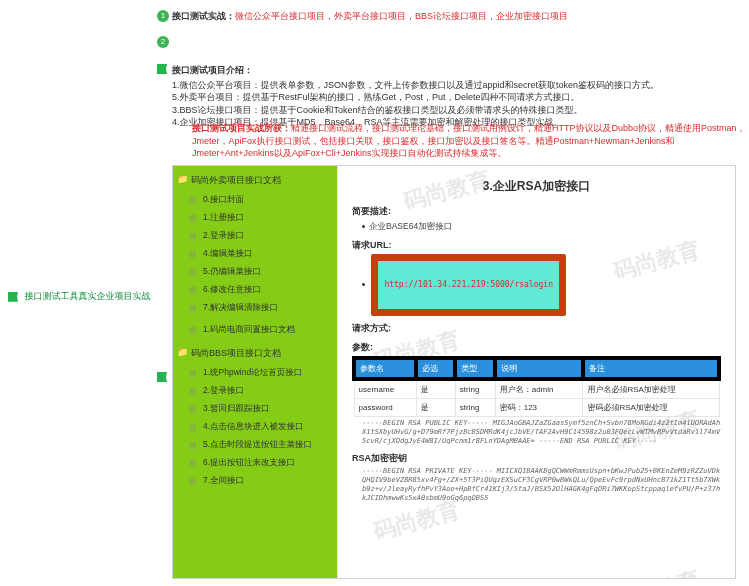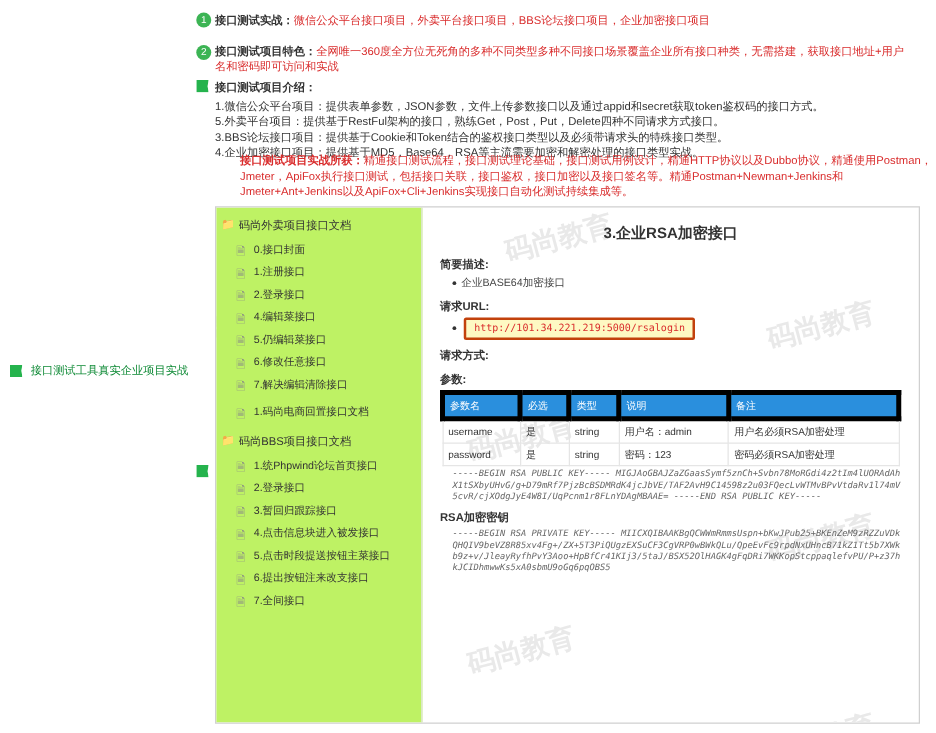--- a/index.html
+++ b/index.html
@@ -102,21 +102,21 @@
     top: 165px;
     width: 562px;
     height: 412px;
     border: 1px solid #d0d0d0;
     display: flex;
     overflow: hidden;
   }
   .sidebar {
     width: 164px;
     border-right: 1px solid #e5e5e5;
-    background: #bef264;
+    background: #84cc16;
     overflow: hidden;
   }
   .sidebar .group {
     padding: 4px 0 0 0;
   }
   .sidebar .heading {
     font-size: 9px;
     color: #333;
     padding: 4px 8px 4px 18px;
     position: relative;
@@ -182,24 +182,24 @@
     display: inline-block;
     width: 3px;
     height: 3px;
     background: #333;
     border-radius: 50%;
     margin-right: 4px;
     vertical-align: middle;
   }
   .url-box {
     display: inline-block;
-    background: #fef9c3;
-    border: 2px solid #c2410c;
+    background: #5eead4;
+    border: 7px solid #c2410c;
     border-radius: 2px;
-    padding: 1px 6px;
+    padding: 18px 6px;
     color: #d92c2c;
     font-family: monospace;
     font-size: 8px;
   }
   table.params {
     width: 100%;
     border-collapse: collapse;
     font-size: 8px;
     margin-top: 2px;
   }
@@ -245,23 +245,20 @@
 </div>
 
 <div class="dot dot1">1</div>
 <div class="dot dot2">2</div>
 <div class="flag-small" style="left:157px; top:64px;"></div>
 <div class="flag-small" style="left:157px; top:372px;"></div>
 
 <div class="top-block">
   <p class="line1">
     <b>接口测试实战：</b><span>微信公众平台接口项目，外卖平台接口项目，BBS论坛接口项目，企业加密接口项目</span>
-  </p>
-  <p class="line2">
-    <b>接口测试项目特色：</b><span>全网唯一360度全方位无死角的多种不同类型多种不同接口场景覆盖企业所有接口种类，无需搭建，获取接口地址+用户名和密码即可访问和实战</span>
   </p>
 </div>
 
 <div class="intro-block">
   <div class="title">接口测试项目介绍：</div>
   <div>1.微信公众平台项目：提供表单参数，JSON参数，文件上传参数接口以及通过appid和secret获取token鉴权码的接口方式。</div>
   <div>5.外卖平台项目：提供基于RestFul架构的接口，熟练Get，Post，Put，Delete四种不同请求方式接口。</div>
   <div>3.BBS论坛接口项目：提供基于Cookie和Token结合的鉴权接口类型以及必须带请求头的特殊接口类型。</div>
   <div>4.企业加密接口项目：提供基于MD5，Base64，RSA等主流需要加密和解密处理的接口类型实战。</div>
 </div>

